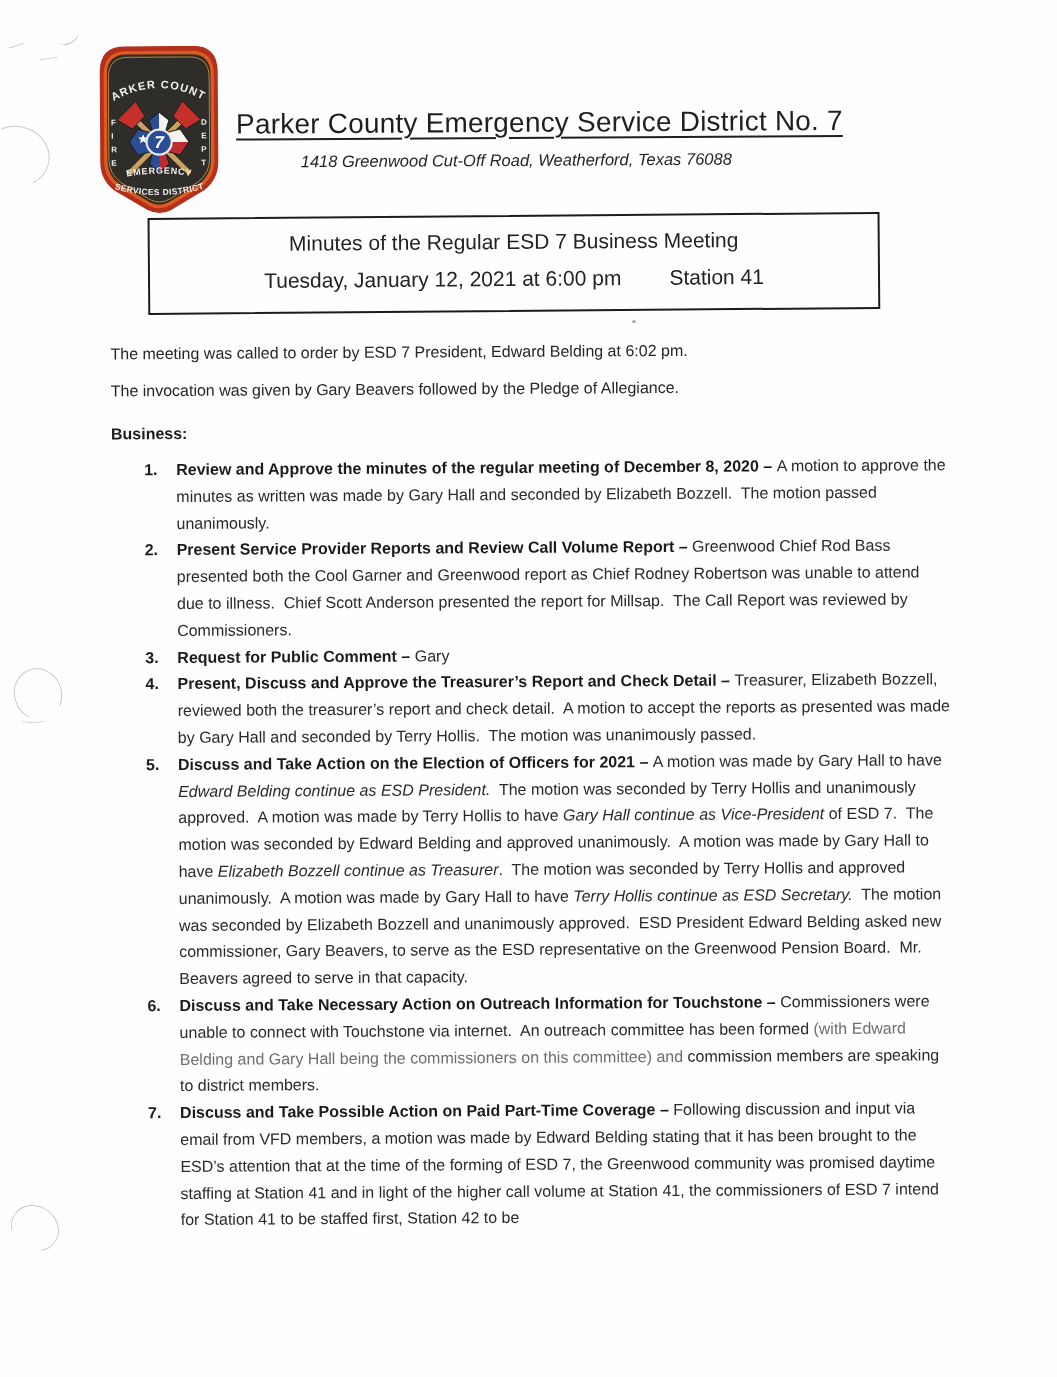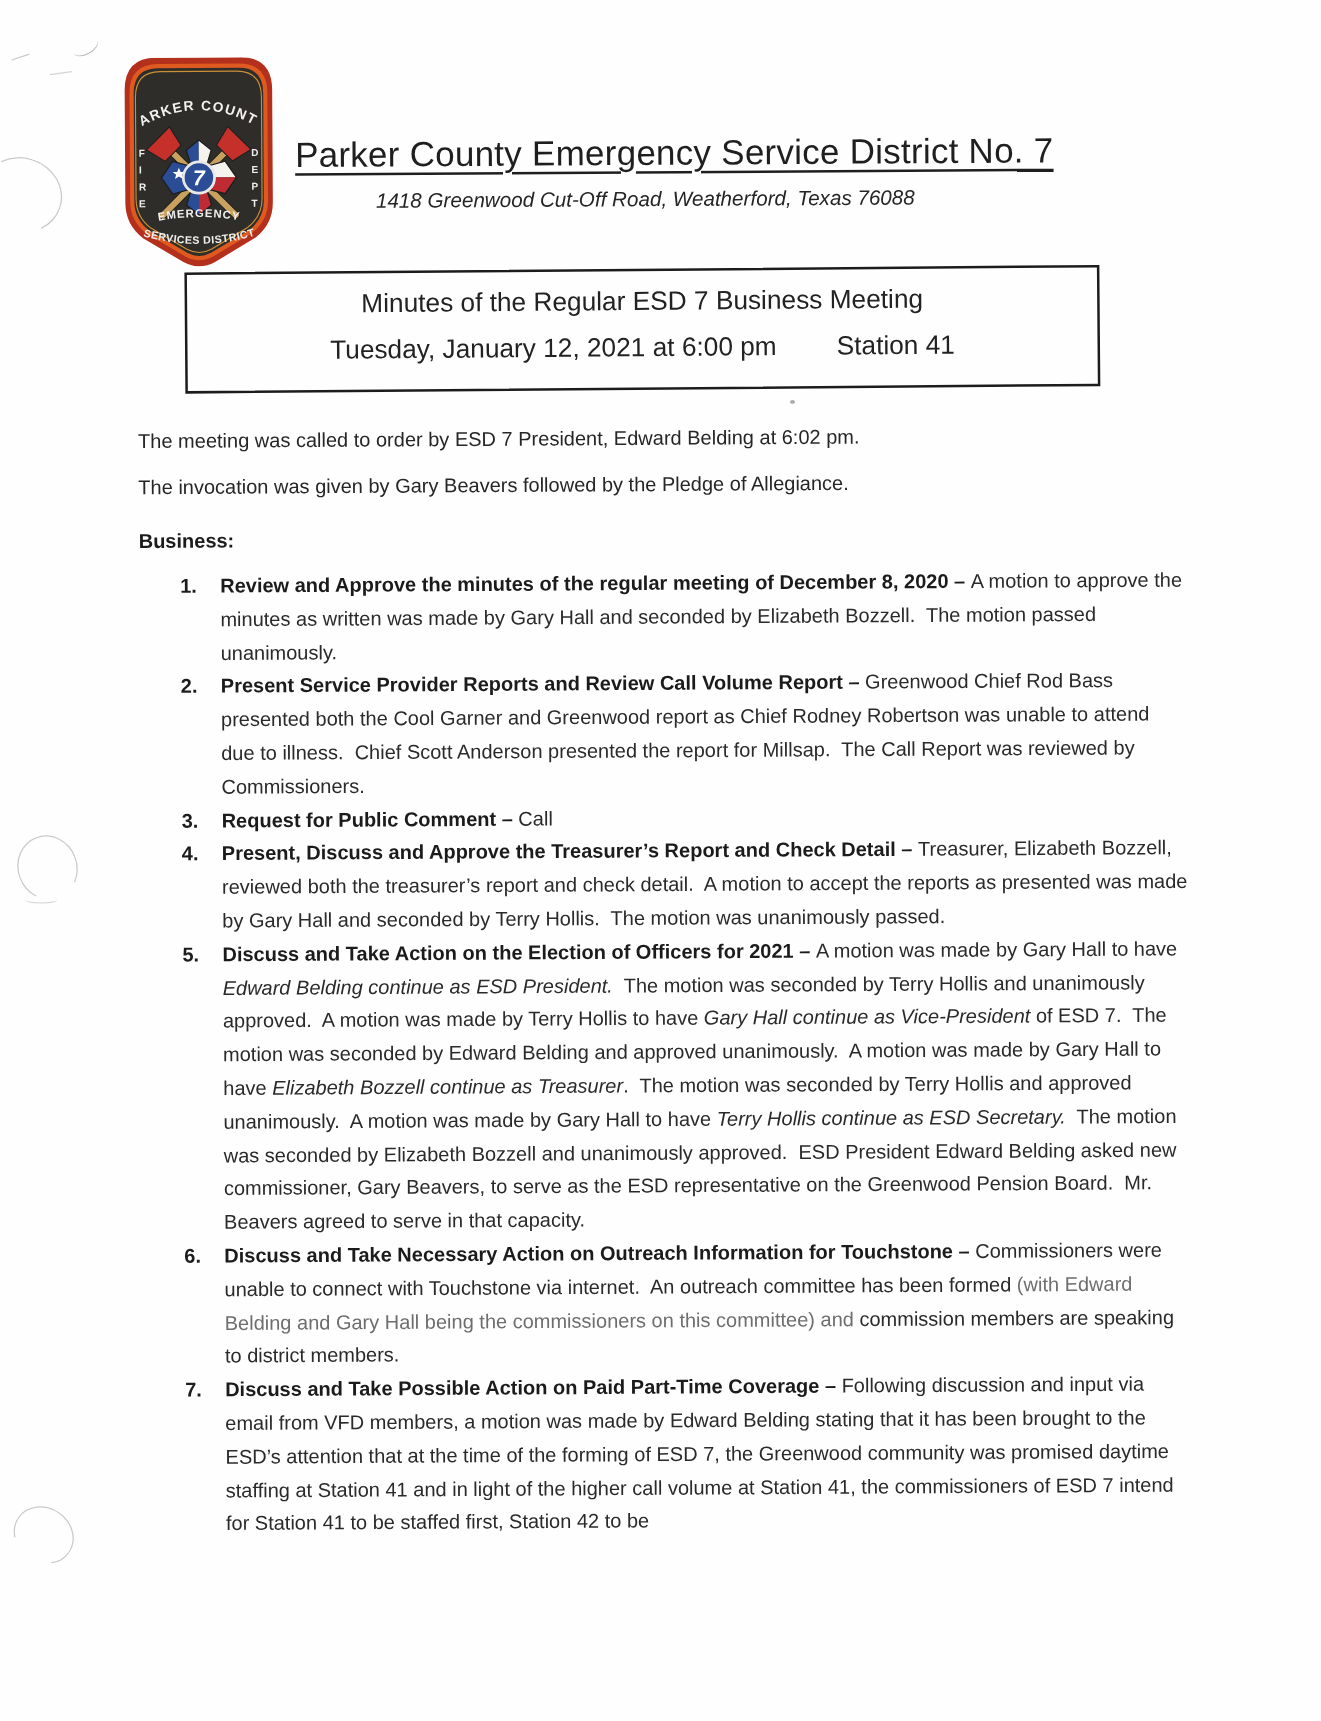--- a/index.html
+++ b/index.html
@@ -201,21 +201,21 @@
     <span class="item-text"><span class="run-bold">Review and Approve the minutes of the regular meeting of December 8, 2020 – </span><span class="run-normal">A motion to approve the minutes as written was made by Gary Hall and seconded by Elizabeth Bozzell.  The motion passed unanimously.</span></span>
   </li>
 
   <li class="biz-item">
     <span class="item-num">2.</span>
     <span class="item-text"><span class="run-bold">Present Service Provider Reports and Review Call Volume Report – </span><span class="run-normal">Greenwood Chief Rod Bass presented both the Cool Garner and Greenwood report as Chief Rodney Robertson was unable to attend due to illness.  Chief Scott Anderson presented the report for Millsap.  The Call Report was reviewed by Commissioners.</span></span>
   </li>
 
   <li class="biz-item">
     <span class="item-num">3.</span>
-    <span class="item-text"><span class="run-bold">Request for Public Comment – </span><span class="run-normal">Call</span></span>
+    <span class="item-text"><span class="run-bold">Request for Public Comment – </span><span class="run-normal">Gary</span></span>
   </li>
 
   <li class="biz-item">
     <span class="item-num">4.</span>
     <span class="item-text"><span class="run-bold">Present, Discuss and Approve the Treasurer’s Report and Check Detail – </span><span class="run-normal">Treasurer, Elizabeth Bozzell, reviewed both the treasurer’s report and check detail.  A motion to accept the reports as presented was made by Gary Hall and seconded by Terry Hollis.  The motion was unanimously passed.</span></span>
   </li>
 
   <li class="biz-item">
     <span class="item-num">5.</span>
     <span class="item-text"><span class="run-bold">Discuss and Take Action on the Election of Officers for 2021 – </span><span class="run-normal">A motion was made by Gary Hall to have </span><span class="run-italic">Edward Belding continue as ESD President.</span><span class="run-normal">  The motion was seconded by Terry Hollis and unanimously approved.  A motion was made by Terry Hollis to have </span><span class="run-italic">Gary Hall continue as Vice-President</span><span class="run-normal"> of ESD 7.  The motion was seconded by Edward Belding and approved unanimously.  A motion was made by Gary Hall to have </span><span class="run-italic">Elizabeth Bozzell continue as Treasurer</span><span class="run-normal">.  The motion was seconded by Terry Hollis and approved unanimously.  A motion was made by Gary Hall to have </span><span class="run-italic">Terry Hollis continue as ESD Secretary.</span><span class="run-normal">  The motion was seconded by Elizabeth Bozzell and unanimously approved.  ESD President Edward Belding asked new commissioner, Gary Beavers, to serve as the ESD representative on the Greenwood Pension Board.  Mr. Beavers agreed to serve in that capacity.</span></span>

